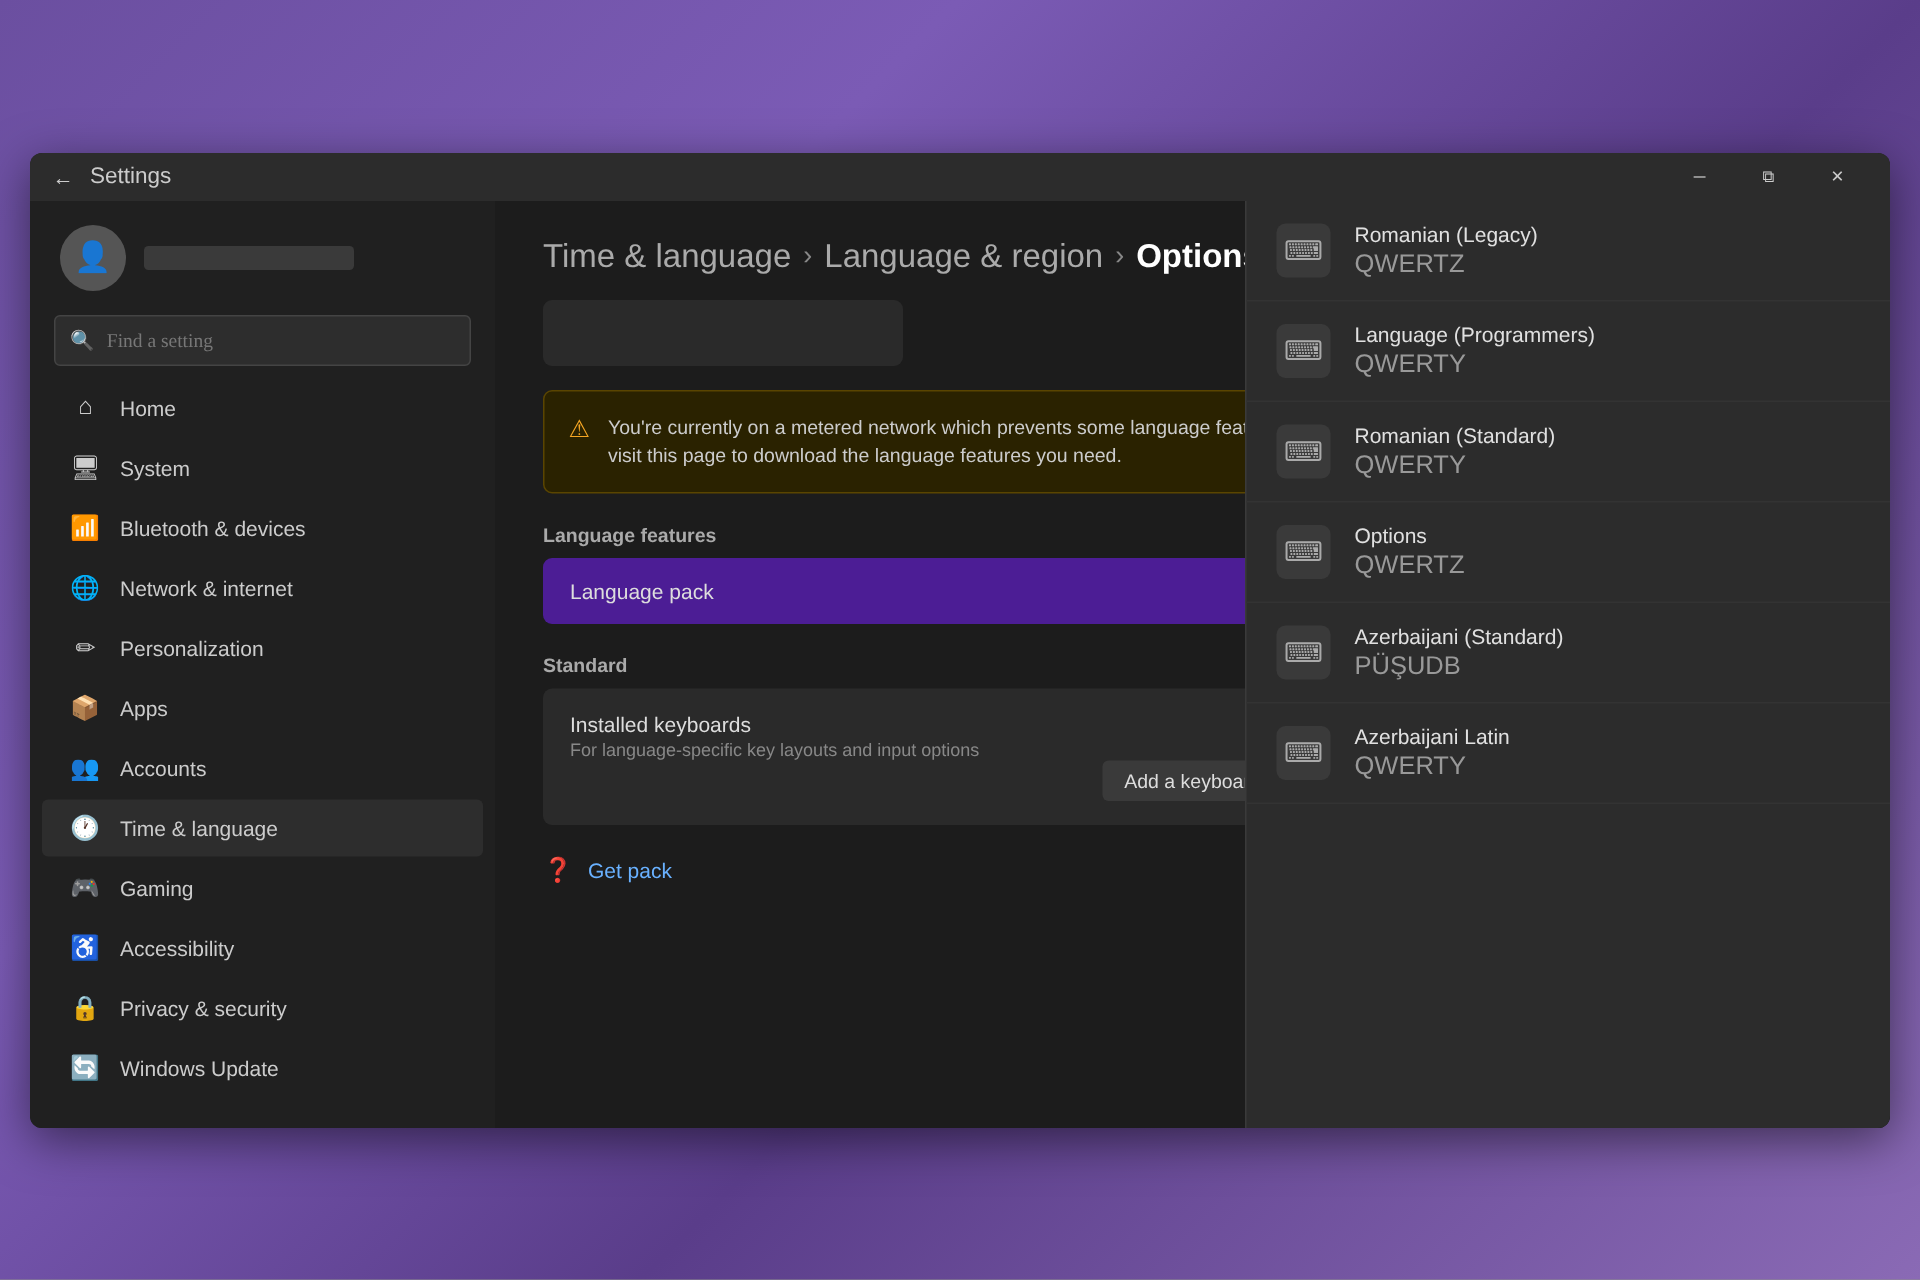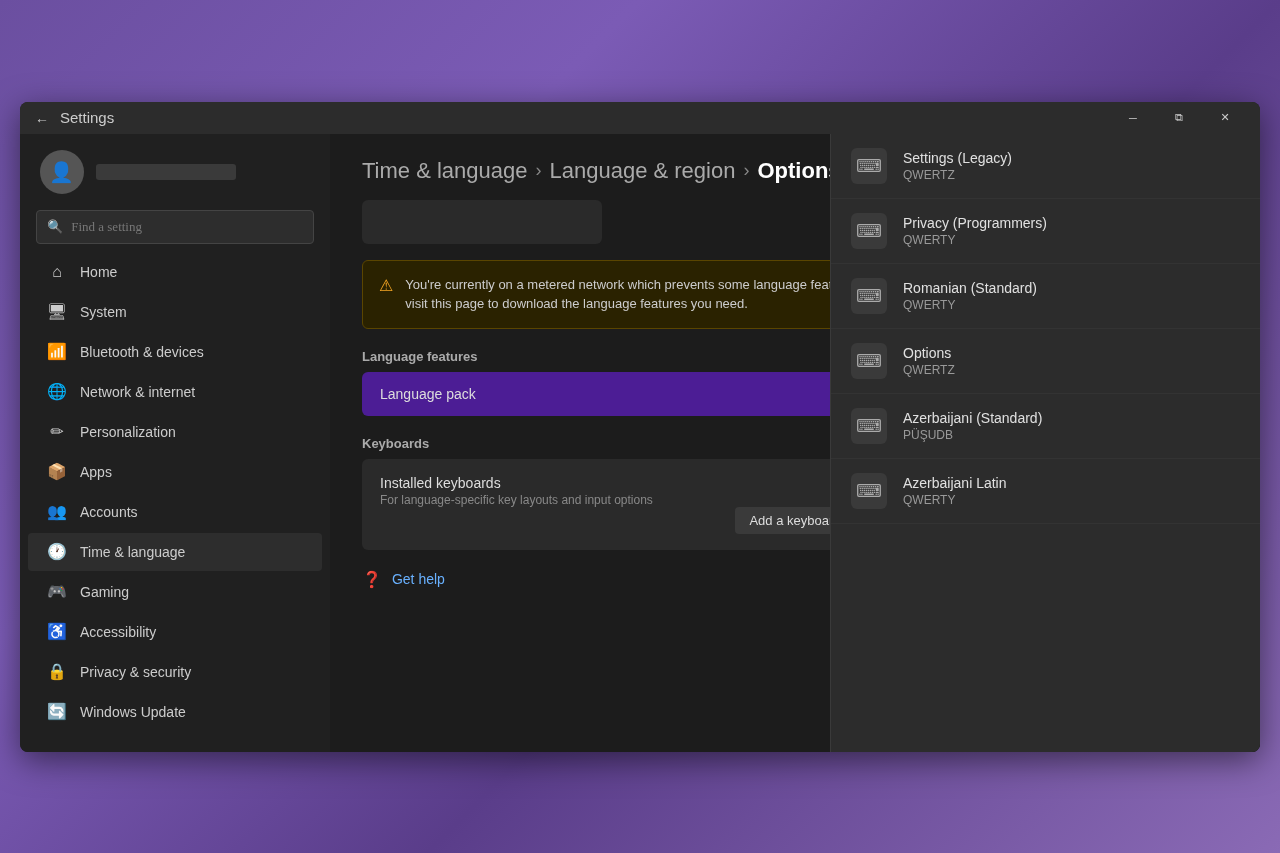--- a/index.html
+++ b/index.html
@@ -188,21 +188,21 @@
     }
     .keyboard-icon-box {
       width: 36px; height: 36px;
       background: #3a3a3a;
       border-radius: 6px;
       display: flex; align-items: center; justify-content: center;
       font-size: 18px; color: #aaa; flex-shrink: 0;
     }
     .dropdown-item-text { display: flex; flex-direction: column; }
     .dropdown-item-name { font-size: 14px; color: #e0e0e0; font-weight: 500; }
-    .dropdown-item-sub { font-size: 12px; color: #999; margin-top: 2px; }
+    .dropdown-item-sub { font-size: 17px; color: #999; margin-top: 2px; }
     .keyboards-row {
       background: #2a2a2a;
       border-radius: 6px;
       padding: 16px 18px;
       display: flex; align-items: flex-start; justify-content: space-between; flex-direction: column;
     }
     .keyboards-row-left .krow-title { font-size: 14px; color: #ddd; }
     .keyboards-row-left .krow-sub { font-size: 12px; color: #888; margin-top: 2px; }
     .add-keyboard-btn {
       background: #3a3a3a;
@@ -314,46 +314,46 @@
         <span class="alert-icon">⚠</span>
         <span class="alert-text">You're currently on a metered network which prevents some language features from being downloaded. To override the metered connection, visit this page to download the language features you need.</span>
       </div>
 
       <div class="section-title">Language features</div>
       <div class="setting-row">
         <span class="label">Language pack</span>
         <span class="setting-row-chevron">›</span>
       </div>
 
-      <div class="section-title" style="margin-top:20px;">Keyboards</div>
+      <div class="section-title" style="margin-top:20px;">Standard</div>
       <div class="keyboards-row">
         <div class="keyboards-row-left">
           <div class="krow-title">Installed keyboards</div>
           <div class="krow-sub">For language-specific key layouts and input options</div>
         </div>
         <button class="add-keyboard-btn">Add a keyboard</button>
       </div>
 
       <div class="get-help-row">
         <span class="get-help-icon">❓</span>
-        <span>Get help</span>
+        <span>Get pack</span>
       </div>
 
       <div class="dropdown-overlay">
         <div class="dropdown-item">
           <div class="keyboard-icon-box">⌨</div>
           <div class="dropdown-item-text">
-            <span class="dropdown-item-name">Settings (Legacy)</span>
+            <span class="dropdown-item-name">Romanian (Legacy)</span>
             <span class="dropdown-item-sub">QWERTZ</span>
           </div>
         </div>
         <div class="dropdown-item">
           <div class="keyboard-icon-box">⌨</div>
           <div class="dropdown-item-text">
-            <span class="dropdown-item-name">Privacy (Programmers)</span>
+            <span class="dropdown-item-name">Language (Programmers)</span>
             <span class="dropdown-item-sub">QWERTY</span>
           </div>
         </div>
         <div class="dropdown-item">
           <div class="keyboard-icon-box">⌨</div>
           <div class="dropdown-item-text">
             <span class="dropdown-item-name">Romanian (Standard)</span>
             <span class="dropdown-item-sub">QWERTY</span>
           </div>
         </div>

